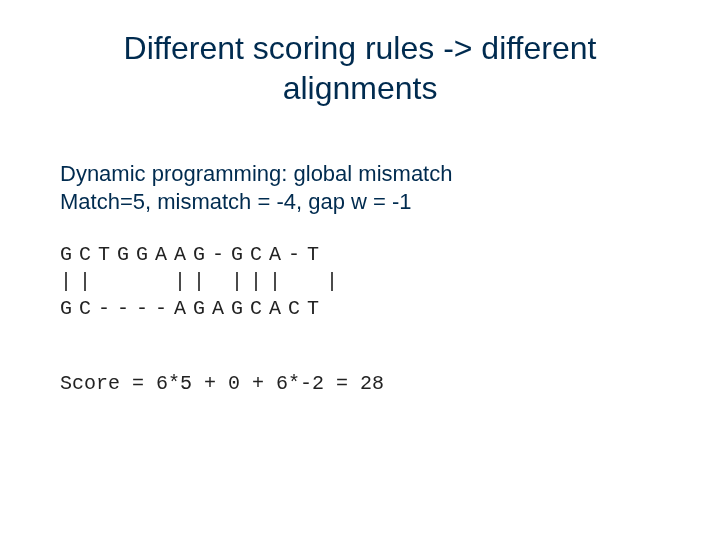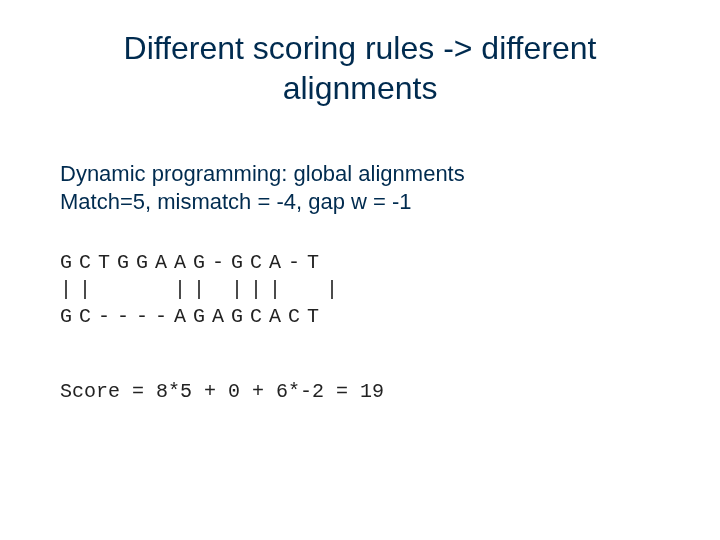--- a/index.html
+++ b/index.html
@@ -34,21 +34,21 @@
     left: 60px;
     width: 600px;
   }
   .bodytext {
     font-size: 22px;
     line-height: 1.25;
     color: #002b4f;
     font-weight: normal;
   }
   .align-block {
-    margin-top: 34px;
+    margin-top: 26px;
     font-family: "Courier New", Courier, monospace;
     font-size: 20px;
     line-height: 1.35;
     color: #222222;
     white-space: pre;
     letter-spacing: 7px;
   }
   .score-line {
     margin-top: 50px;
     font-family: "Courier New", Courier, monospace;
@@ -58,23 +58,23 @@
   }
 </style>
 </head>
 <body>
 
 <div class="slide">
 
   <div class="title">Different scoring rules -&gt; different alignments</div>
 
   <div class="body">
-    <div class="bodytext">Dynamic programming: global alignments</div>
+    <div class="bodytext">Dynamic programming: global mismatch</div>
     <div class="bodytext">Match=5, mismatch = -4, gap w = -1</div>
 
     <div class="align-block"><span>GCTGGAAG-GCA-T</span>
 <span>||    || |||  |</span>
 <span>GC----AGAGCACT</span></div>
 
-    <div class="score-line">Score = 8*5 + 0 + 6*-2 = 19</div>
+    <div class="score-line">Score = 6*5 + 0 + 6*-2 = 28</div>
   </div>
 
 </div>
 
 </body></html>

